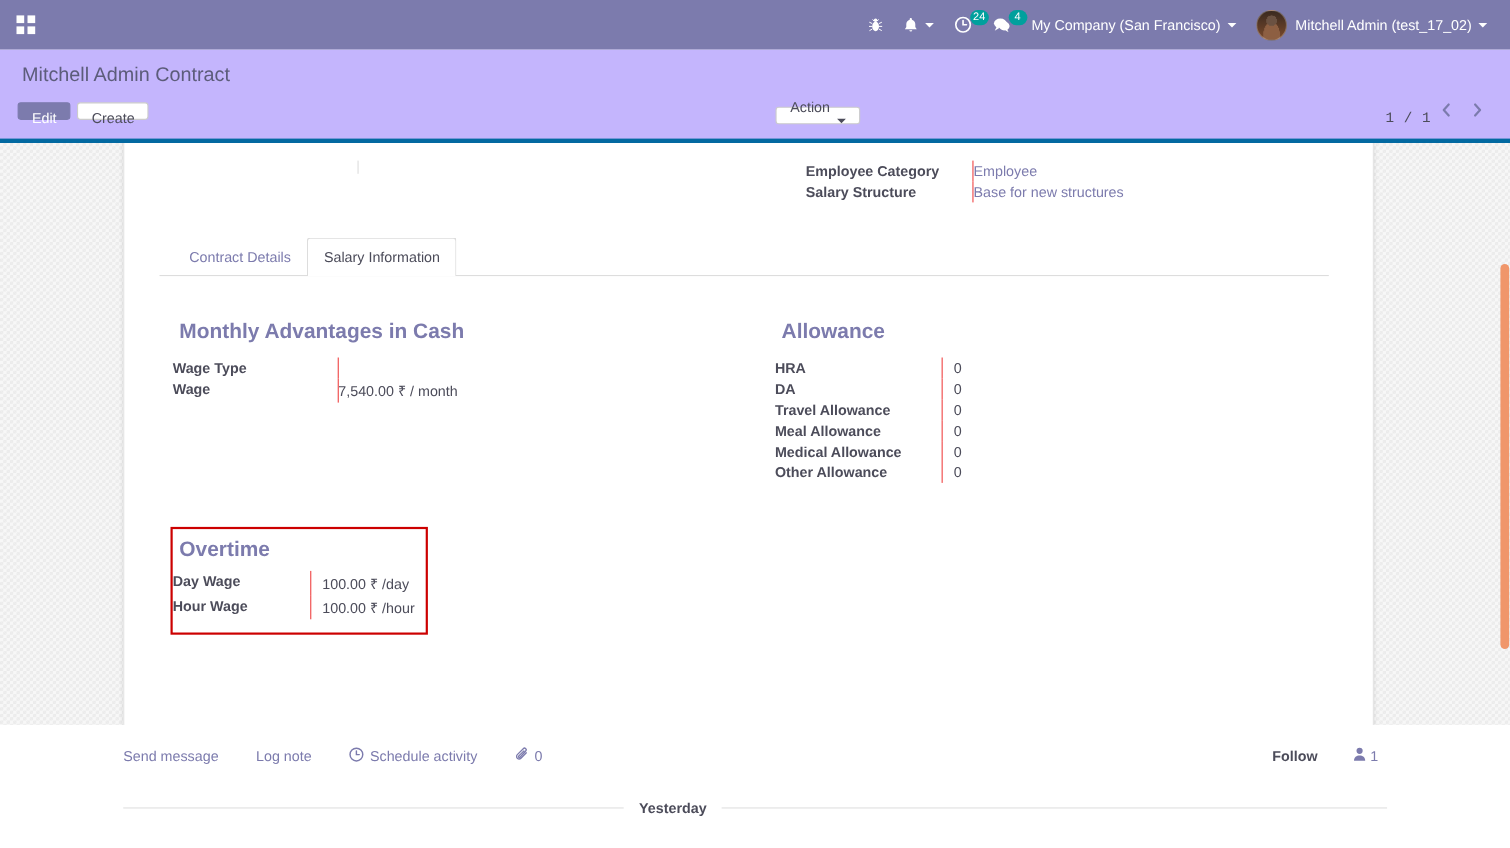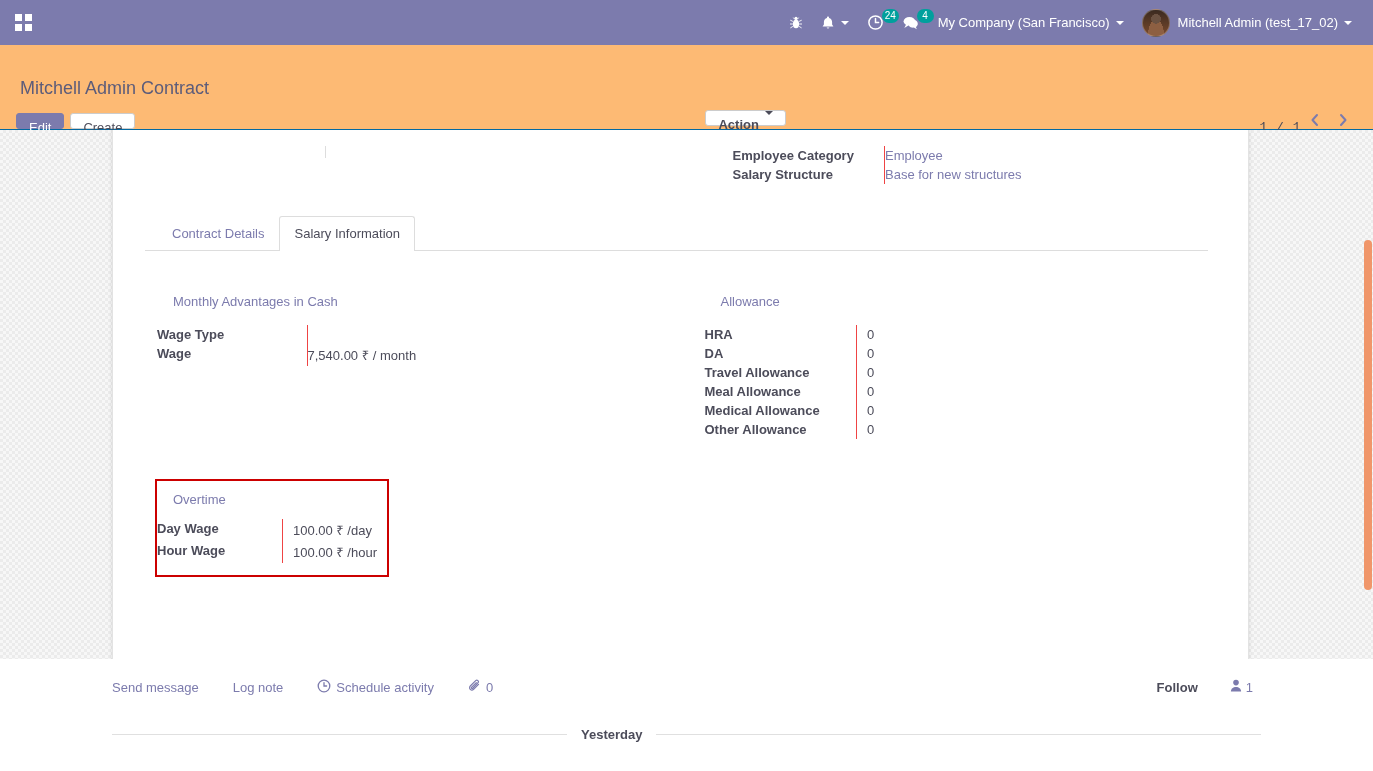--- a/index.html
+++ b/index.html
@@ -75,23 +75,23 @@
     background:
       radial-gradient(circle at 50% 34%, #6b5242 0 22%, rgba(0,0,0,0) 23%),
       radial-gradient(ellipse at 50% 92%, #8d5f42 0 42%, rgba(0,0,0,0) 43%),
       linear-gradient(#3a2a20, #7b4a2c);
     border: 1px solid rgba(255,255,255,.25);
     flex: none;
   }
 
   
   .control-panel {
-    background: #fdba74;
-    border-bottom: 1px solid #0369a1;
-    padding: 24px 16px 10px 16px;
+    background: #c4b5fd;
+    border-bottom: 4px solid #0369a1;
+    padding: 4px 16px 10px 16px;
     height: 85px;
   }
   .breadcrumb {
     font-size: 18px;
     color: #5c5c7a;
     padding: 8px 0 6px 4px;
     line-height: 22px;
   }
   .cp-row { display: flex; align-items: center; height: 32px; }
   .btn {
@@ -107,21 +107,21 @@
     line-height: 28px;
     white-space: nowrap;
   }
   .btn-primary {
     background: #7c7bad;
     border-color: #7c7bad;
     color: #ffffff;
     margin-right: 6px;
   }
   .cp-mid { margin-left: 570px; }
-  .btn-action { display: inline-flex; align-items: flex-start; font-weight: bold; }
+  .btn-action { display: inline-flex; align-items: flex-end; }
   .btn-action .caret { border-top-color: #4c4c5a; }
   .cp-right {
     margin-left: auto;
     display: flex;
     align-items: center;
     color: #4c4c5a;
     font-size: 13px;
   }
   .pager-count { font-family: "Liberation Mono", monospace; font-size: 13px; letter-spacing: .5px; margin-top: 12px; }
   .pager-btn {
@@ -208,24 +208,24 @@
   }
   .nb-tab.active {
     color: #4c4c5a;
     background: #ffffff;
     border-color: #dddddd;
     border-bottom-color: #ffffff;
   }
   .nb-page { padding: 40px 0 0 0; }
 
   .sec-title {
-    font-size: 13px;
-    font-weight: normal;
+    font-size: 19px;
+    font-weight: bold;
     color: #7c7bad;
-    margin: 0 0 12px 16px;
+    margin: 0 0 12px 6px;
     line-height: 22px;
   }
   .sec-left { padding-left: 12px; }
   .sec-right { padding-left: 28px; }
   .sec-right td.lbl { width: 152px; }
   .sec-right td.val { padding-left: 10px; }
 
   
   .overtime-wrap {
     margin-top: 40px;

